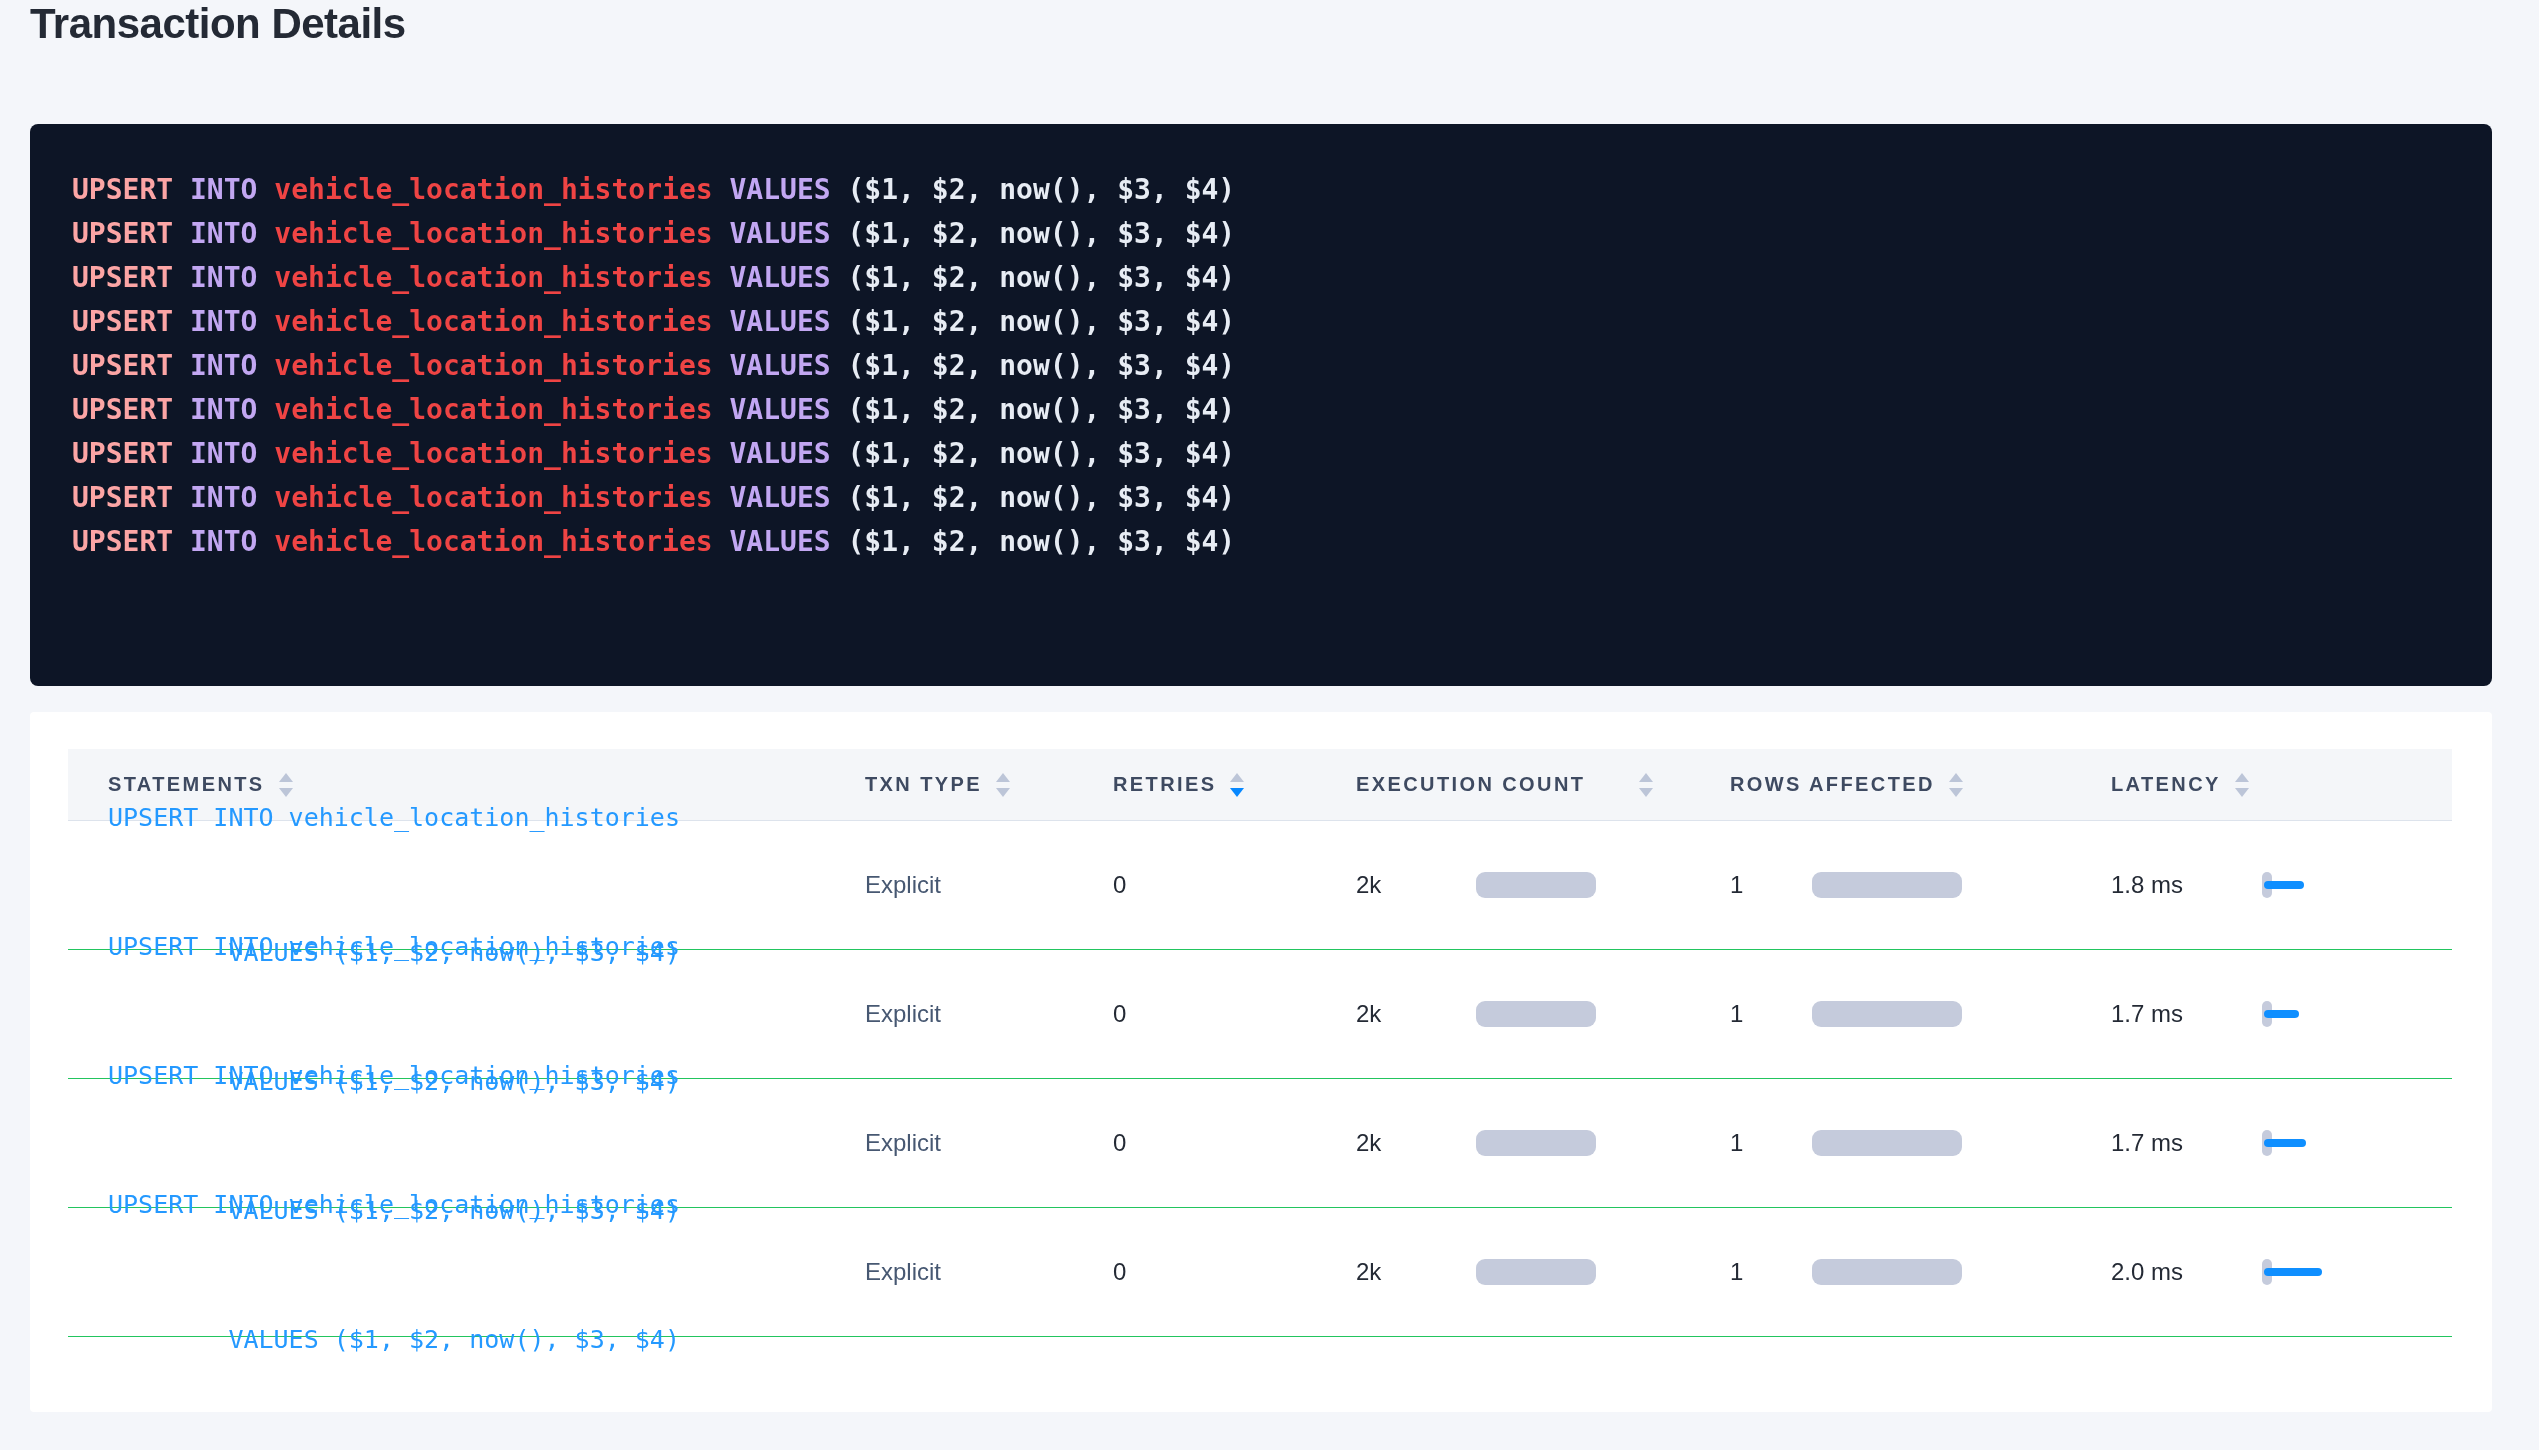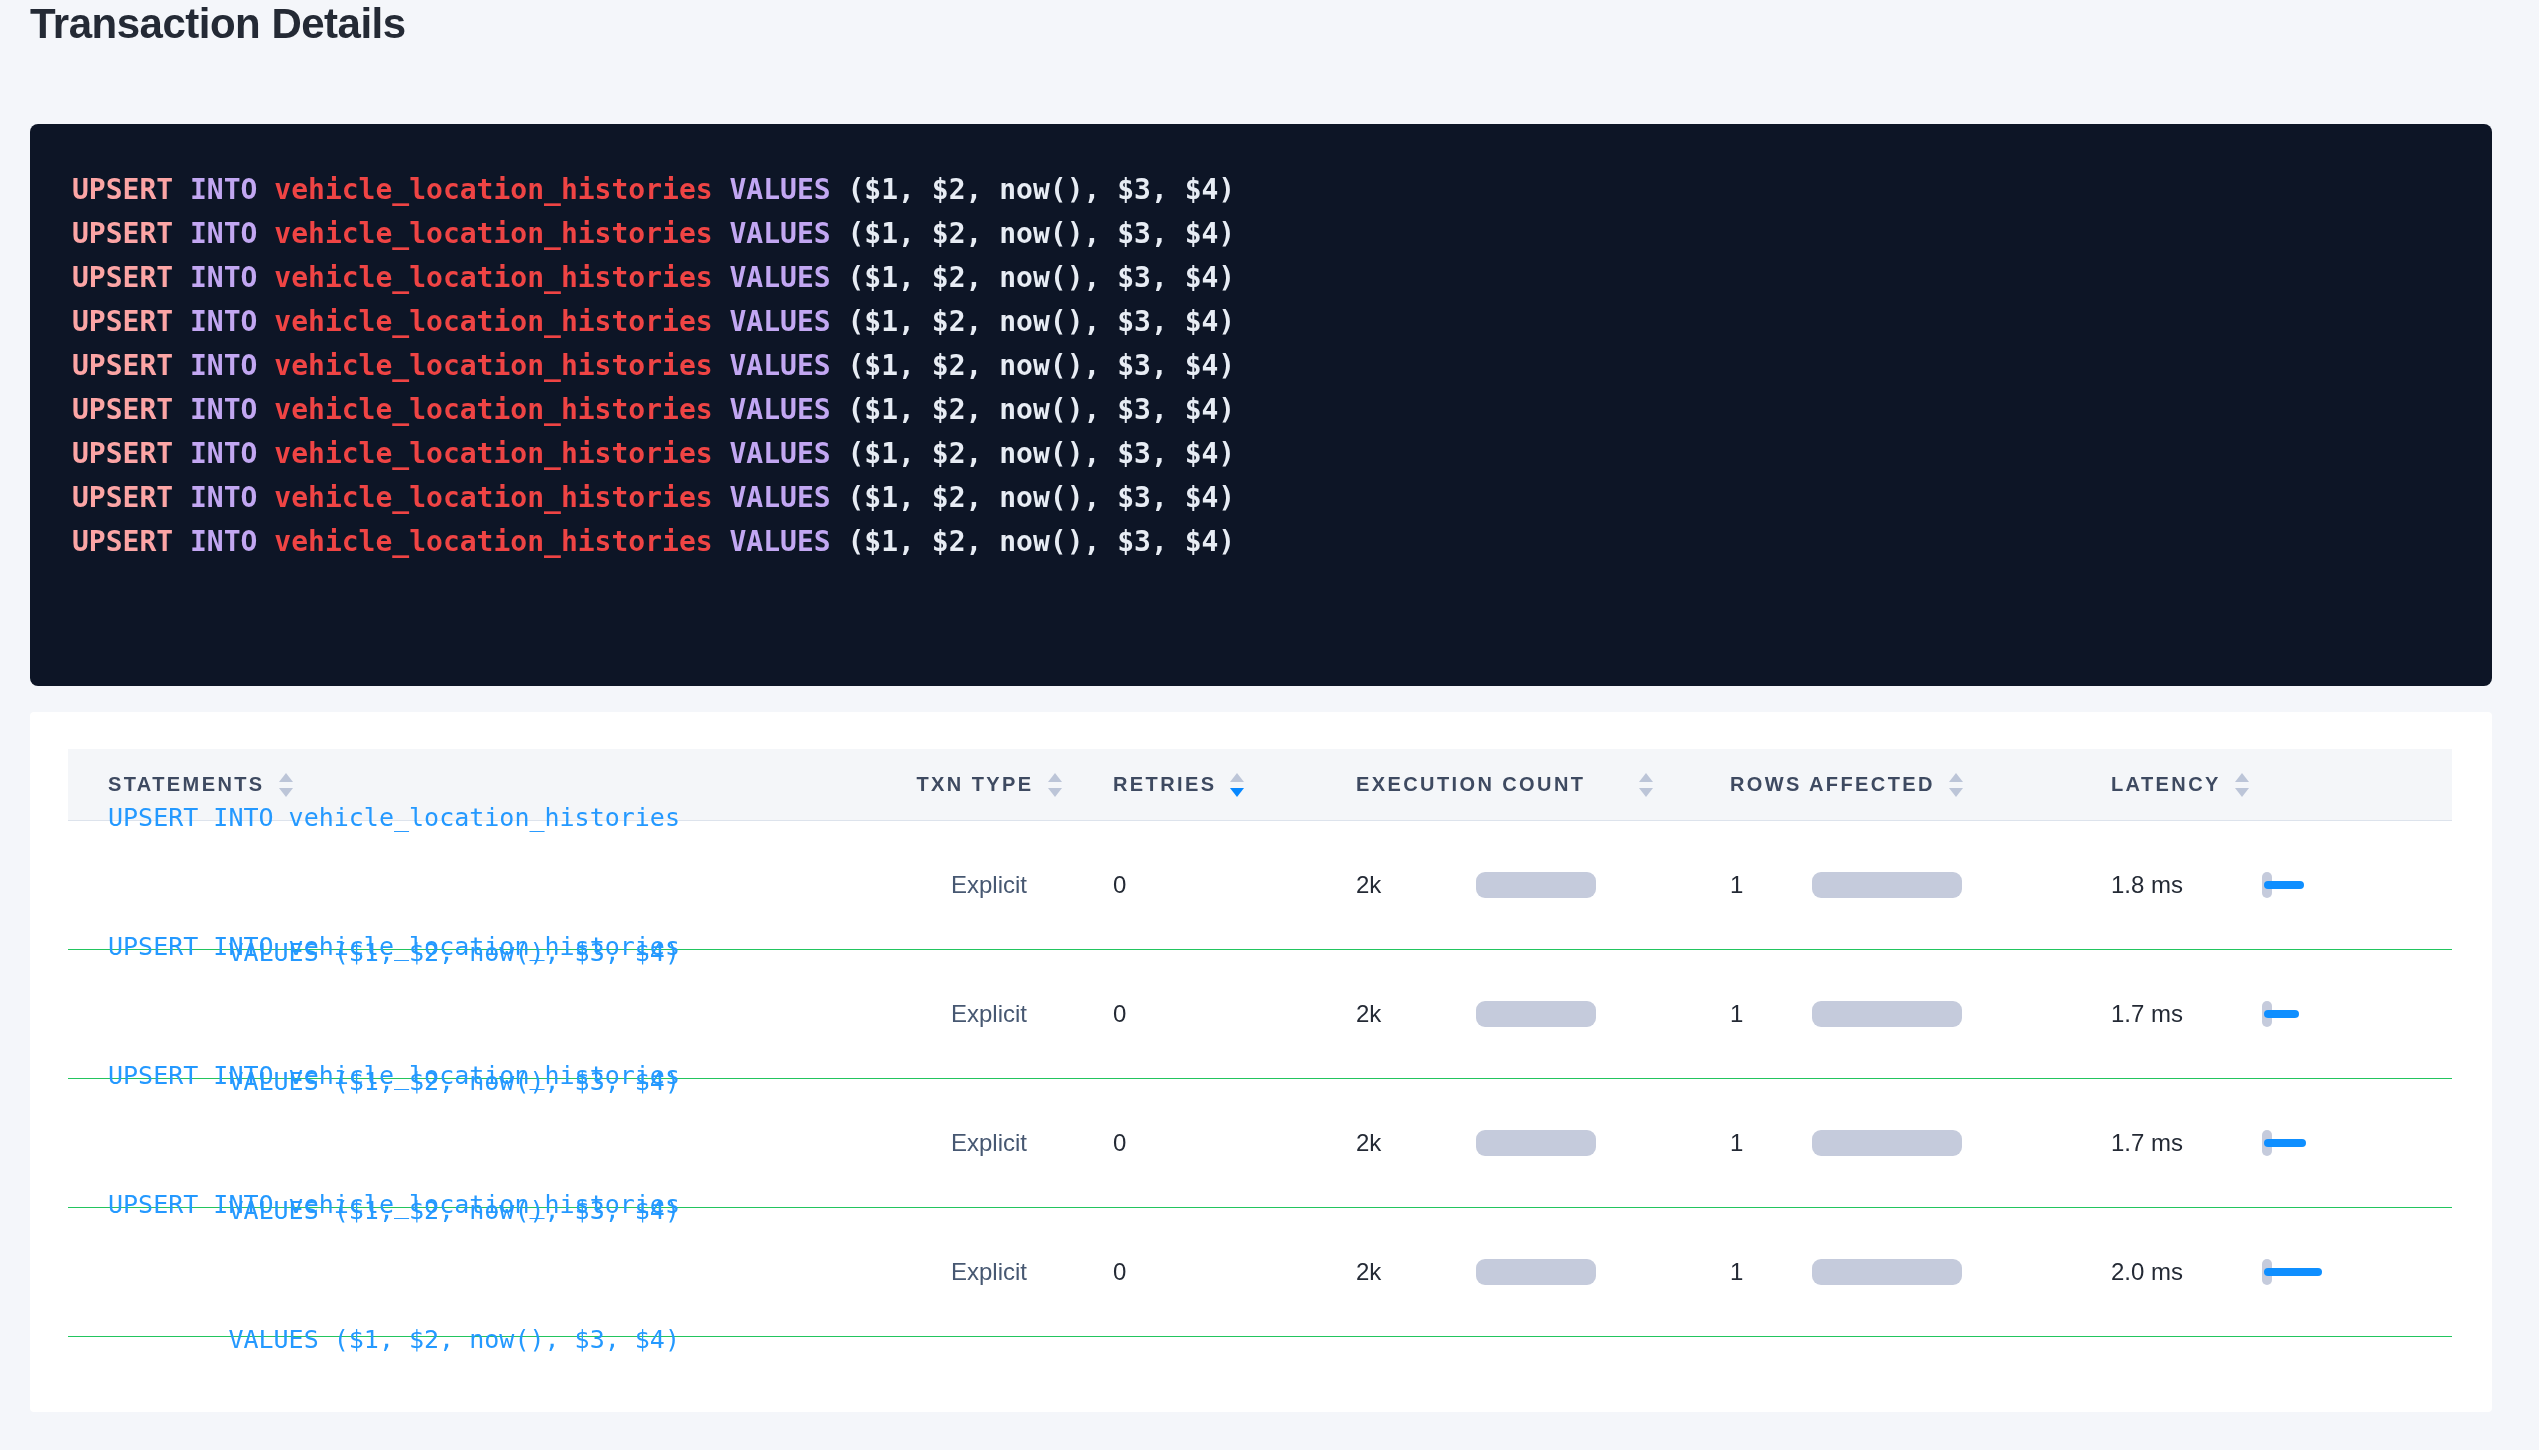--- a/index.html
+++ b/index.html
@@ -74,21 +74,21 @@
     cursor: pointer;
   }
   .th-label {
     font-size: 20px;
     font-weight: 700;
     letter-spacing: 2.4px;
     text-transform: uppercase;
     color: #3e4a61;
   }
   .c0 { width: 797px; padding-left: 40px; text-align: right; }
-  .c1 { width: 248px; justify-content: center; }
+  .c1 { width: 248px; }
   .c2 { width: 243px; }
   .c3 { width: 374px; gap: 40px; }
   .c4 { width: 381px; }
   .c5 { width: 341px; }
 
   .sort { display: inline-flex; flex-direction: column; margin-left: 14px; row-gap: 6px; }
   .tri { width: 0; height: 0; border-left: 7px solid transparent; border-right: 7px solid transparent; }
   .tri.up   { border-bottom: 9px solid #bcc5d8; }
   .tri.down { border-top: 9px solid #bcc5d8; }
   .tri.down.active { border-top-color: #0788ff; }

